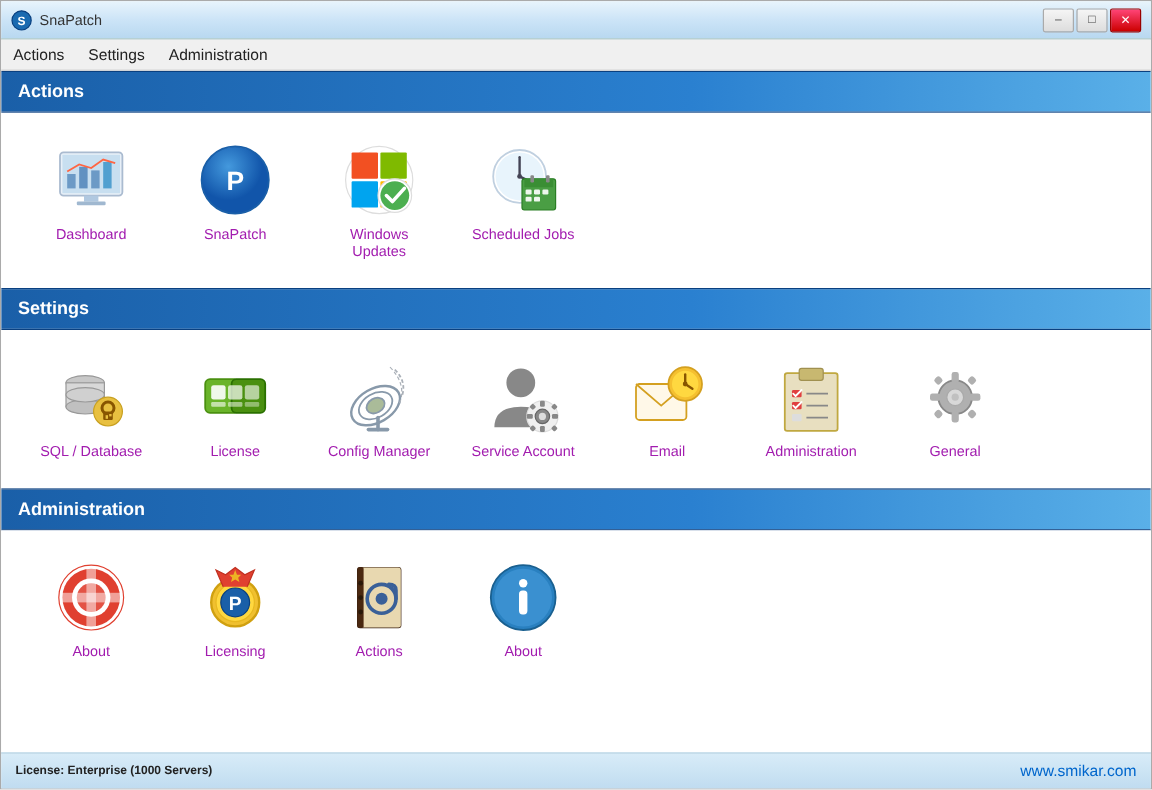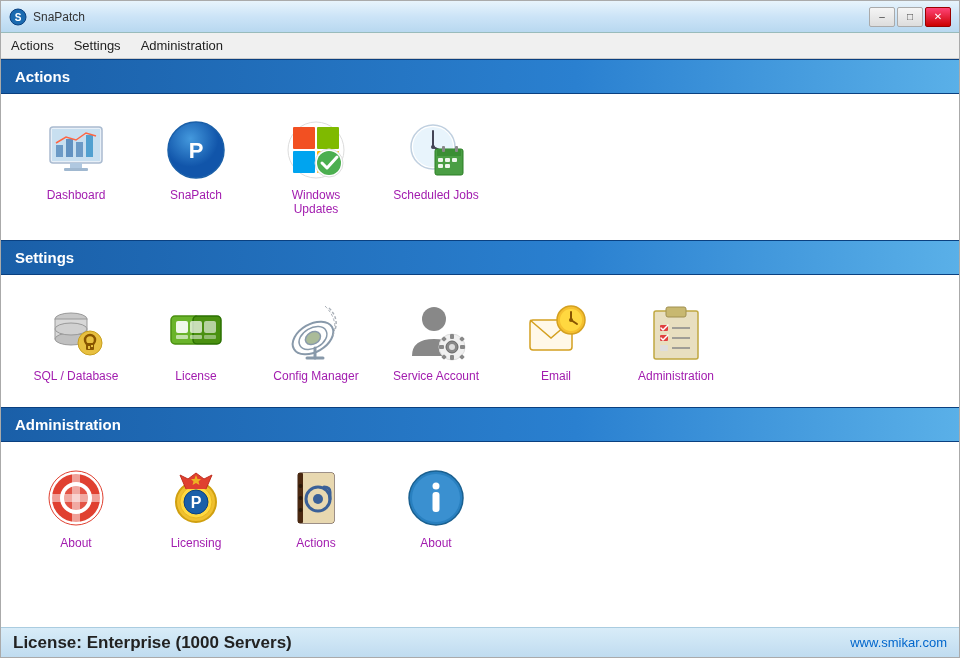--- a/index.html
+++ b/index.html
@@ -152,21 +152,21 @@
       background: linear-gradient(to bottom, #d8ecf8, #c0dcf0);
       border-top: 1px solid #aacce0;
       display: flex;
       align-items: center;
       justify-content: space-between;
       padding: 0 12px;
       flex-shrink: 0;
     }
 
     .status-text {
-      font-size: 17px;
+      font-size: 10px;
       font-weight: bold;
       color: #222;
     }
 
     .status-link {
       font-size: 13px;
       color: #0066cc;
       cursor: pointer;
     }
 
@@ -402,20 +402,40 @@
             <rect x="14" y="44" width="8" height="6" rx="1" fill="#ddd"></rect>
             <line x1="26" y1="47" x2="44" y2="47" stroke="#888" stroke-width="1.5"></line>
 
             <polyline points="15,27 17,29 22,24" fill="none" stroke="white" stroke-width="1.5" stroke-linecap="round" stroke-linejoin="round"></polyline>
             <polyline points="15,37 17,39 22,34" fill="none" stroke="white" stroke-width="1.5" stroke-linecap="round" stroke-linejoin="round"></polyline>
           </svg>
         </div>
         <span class="icon-label">Administration</span>
       </div>
 
+      <div class="icon-item">
+        <div class="icon-wrapper">
+          <svg width="62" height="62" viewBox="0 0 62 62">
+
+            <circle cx="31" cy="31" r="14" fill="#b0b0b0" stroke="#888" stroke-width="1.5"></circle>
+            <circle cx="31" cy="31" r="7" fill="#d8d8d8" stroke="#aaa" stroke-width="1"></circle>
+            <circle cx="31" cy="31" r="3" fill="#c0c0c0"></circle>
+
+            <rect x="28" y="10" width="6" height="9" rx="2" fill="#b0b0b0"></rect>
+            <rect x="28" y="43" width="6" height="9" rx="2" fill="#b0b0b0"></rect>
+            <rect x="10" y="28" width="9" height="6" rx="2" fill="#b0b0b0"></rect>
+            <rect x="43" y="28" width="9" height="6" rx="2" fill="#b0b0b0"></rect>
+            <rect x="14" y="14" width="6" height="6" rx="2" fill="#b0b0b0" transform="rotate(45 17 17)"></rect>
+            <rect x="42" y="14" width="6" height="6" rx="2" fill="#b0b0b0" transform="rotate(45 45 17)"></rect>
+            <rect x="14" y="42" width="6" height="6" rx="2" fill="#b0b0b0" transform="rotate(45 17 45)"></rect>
+            <rect x="42" y="42" width="6" height="6" rx="2" fill="#b0b0b0" transform="rotate(45 45 45)"></rect>
+          </svg>
+        </div>
+        <span class="icon-label">General</span>
+      </div>
 
     </div>
 
     <div class="section-header">Administration</div>
     <div class="icon-grid">
 
       <div class="icon-item">
         <div class="icon-wrapper">
           <svg width="60" height="60" viewBox="0 0 60 60">
 

